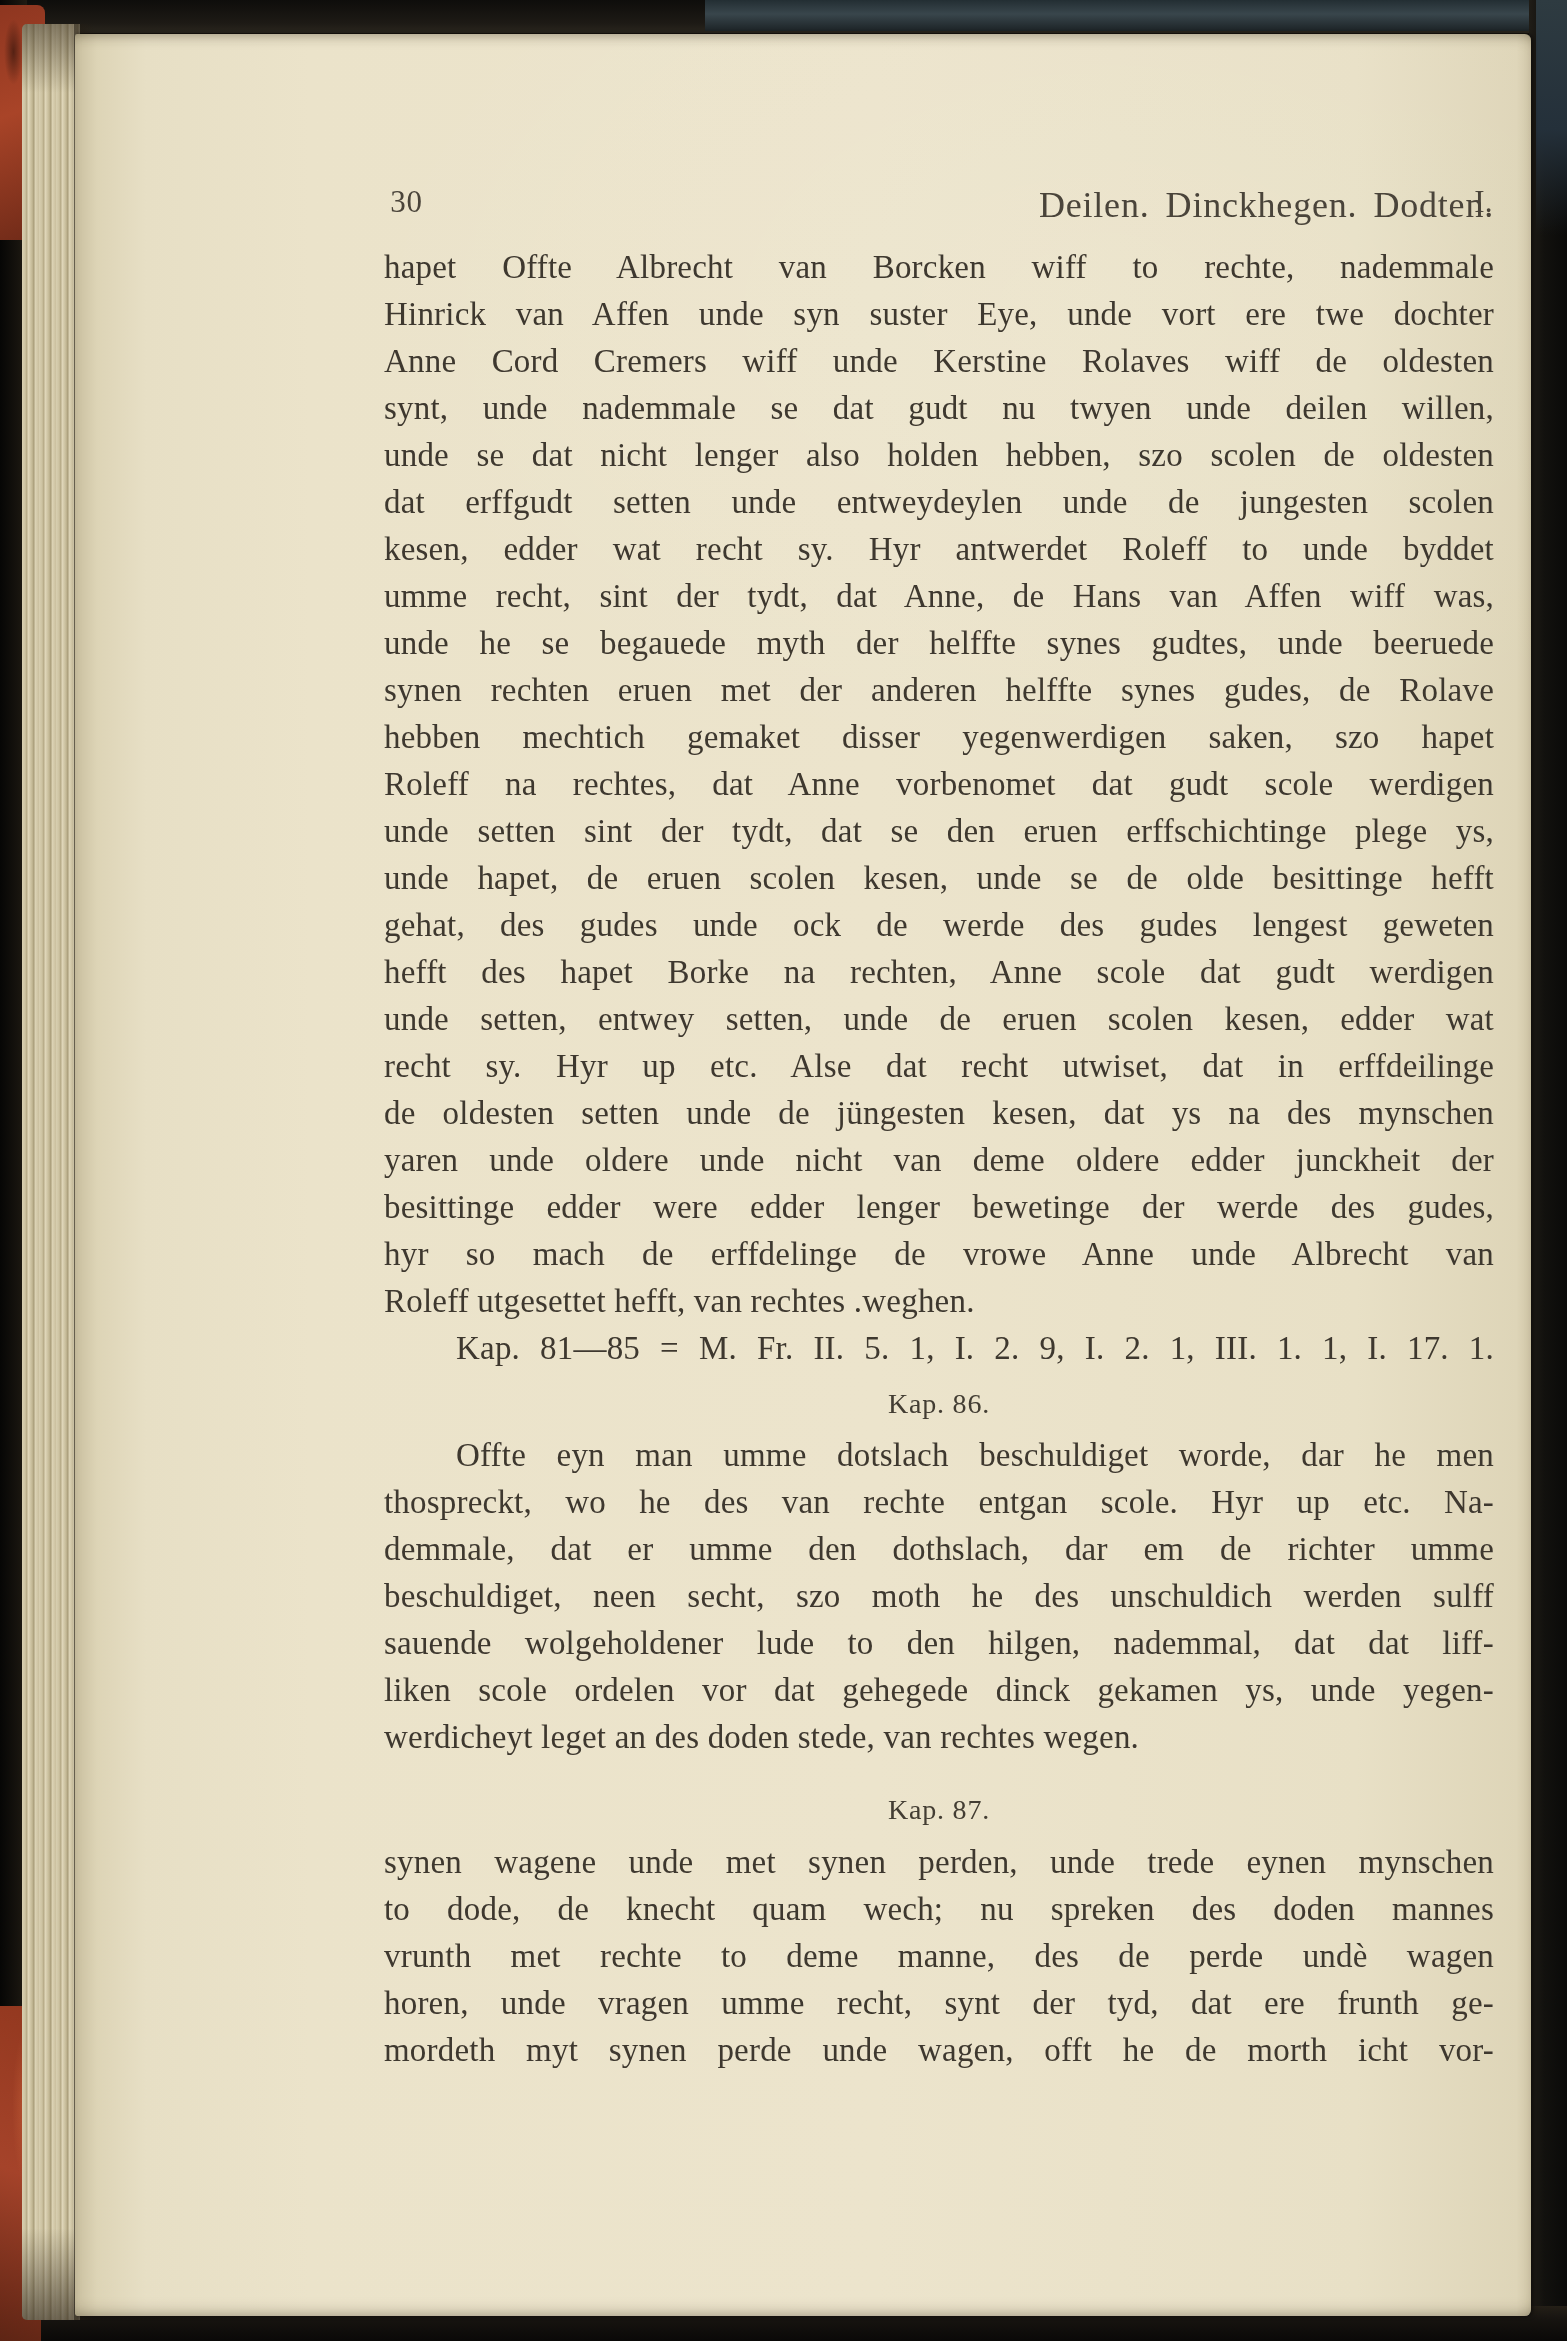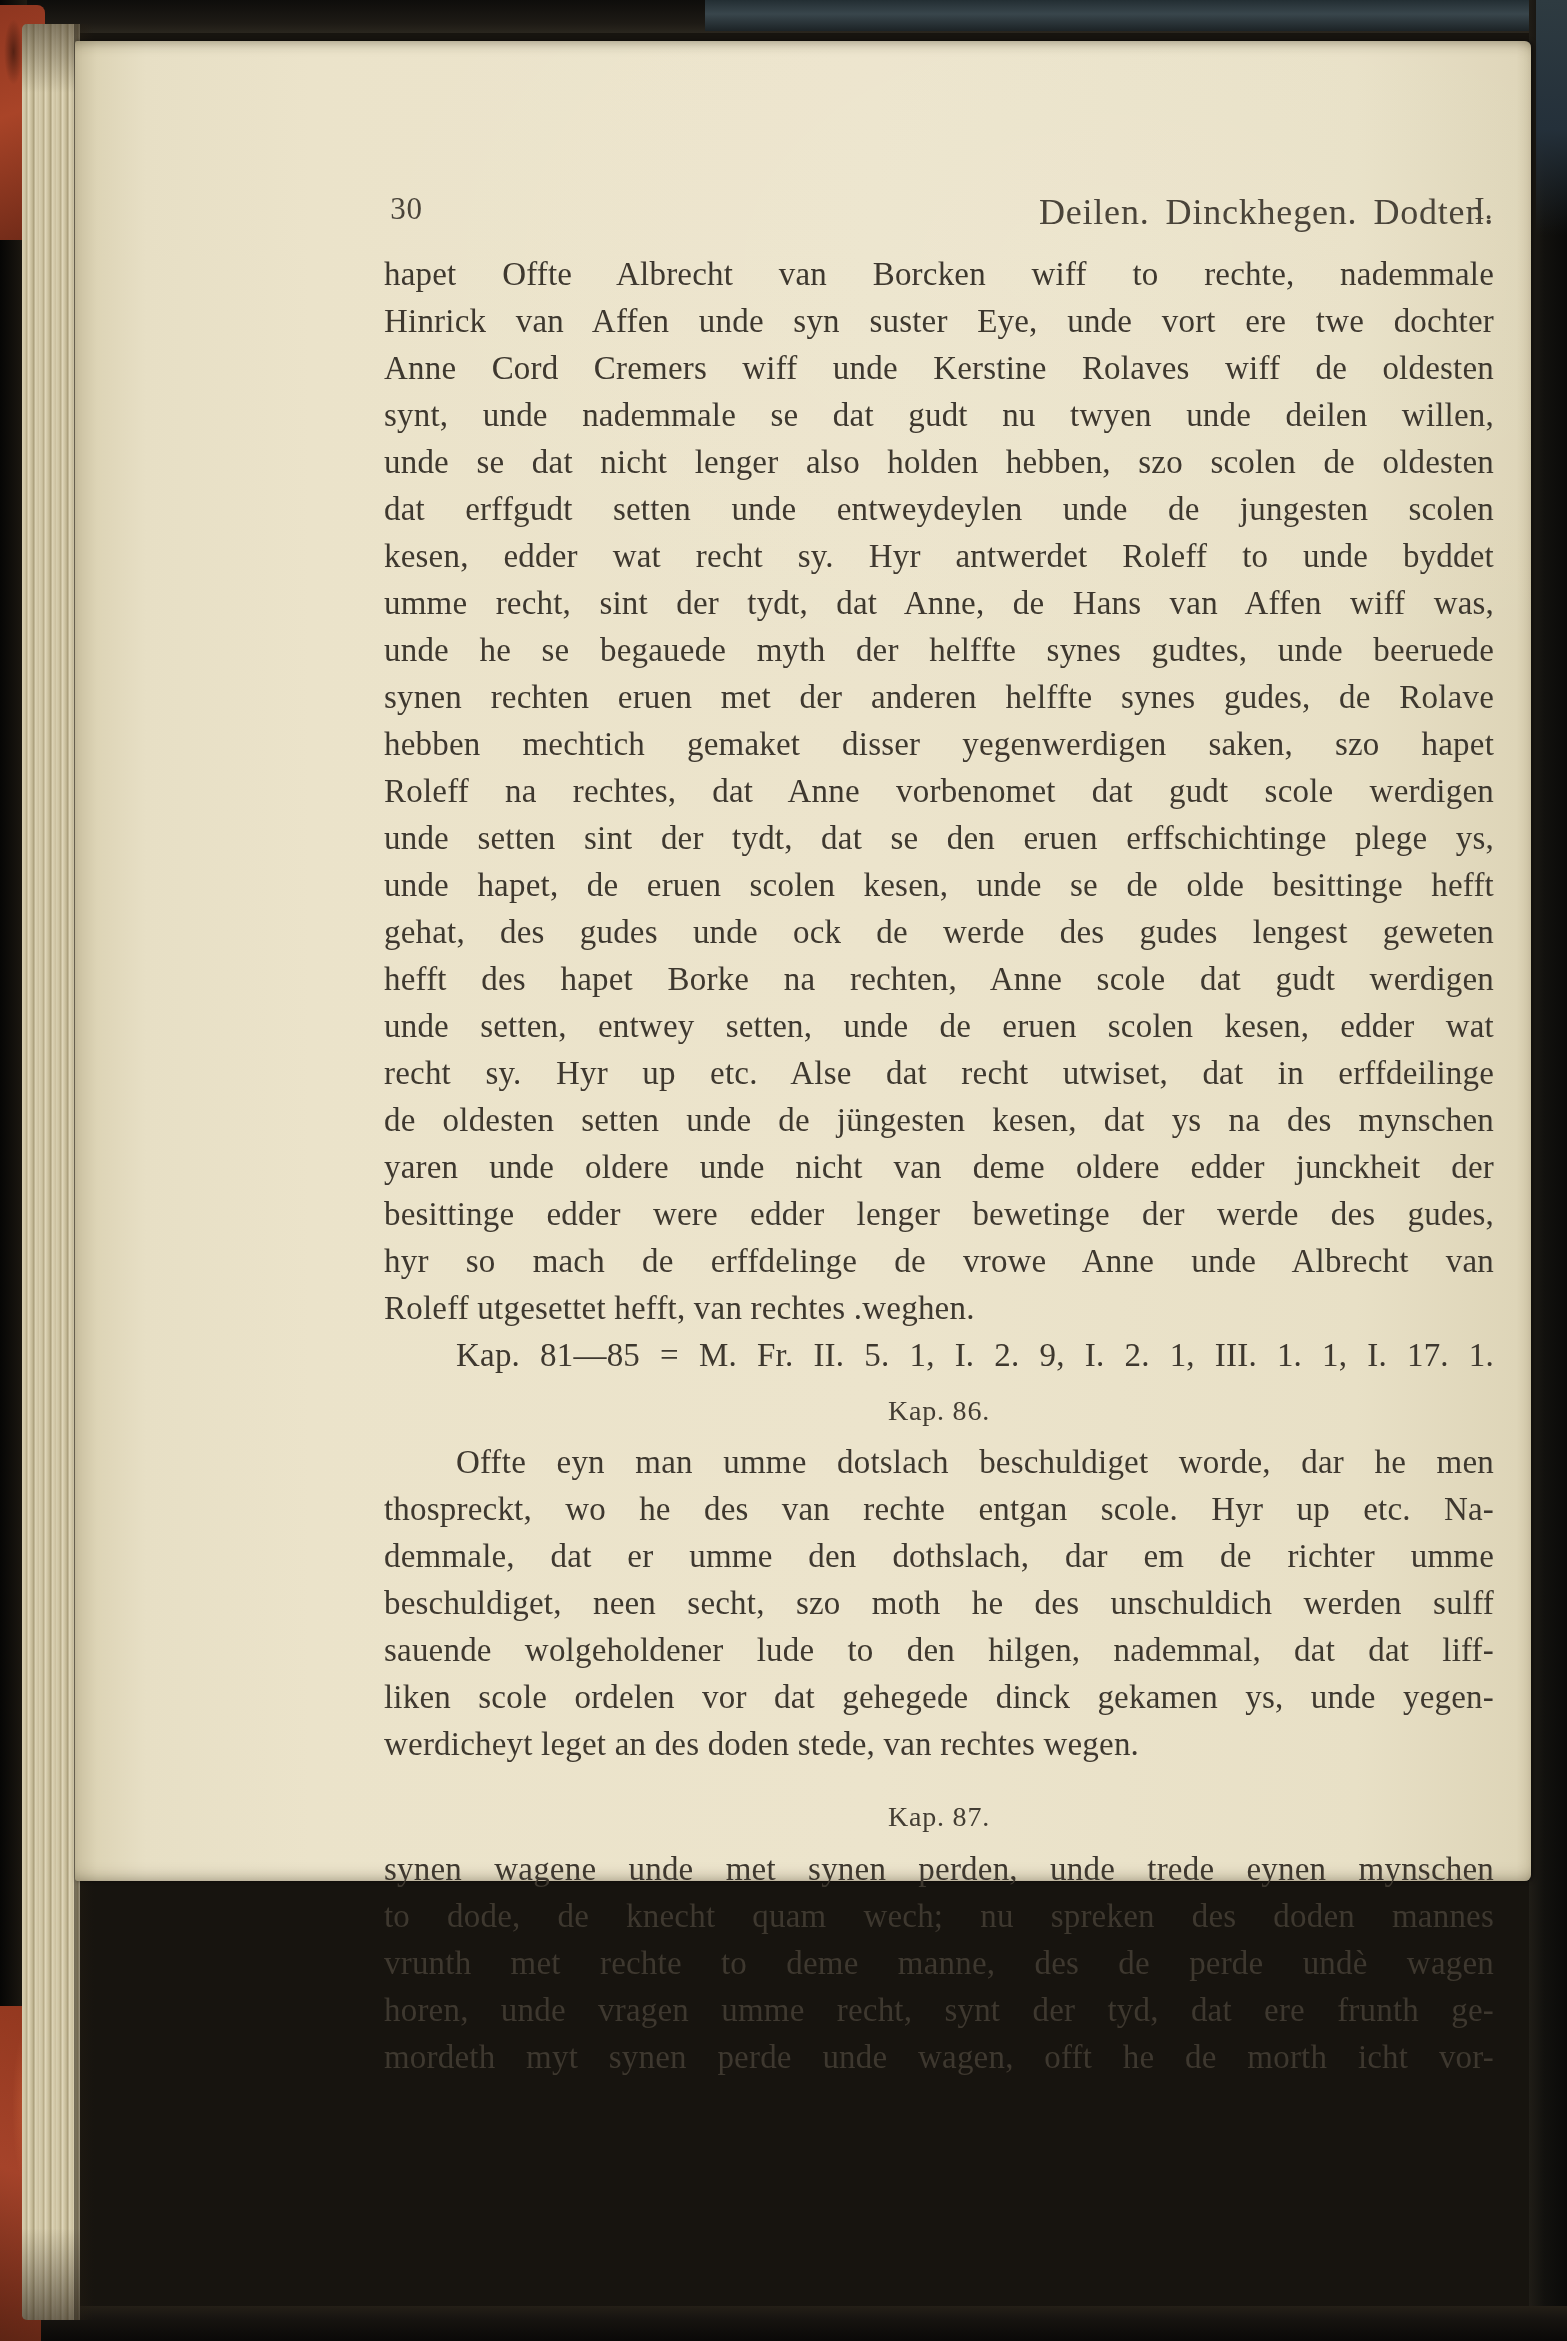--- a/index.html
+++ b/index.html
@@ -57,21 +57,21 @@
   .edge-shadow {
     position:absolute; left:74px; top:23.5px; width:20.4px; height:2296px;
     background:linear-gradient(90deg, rgba(35,28,18,.55), rgba(35,28,18,0));
   }
   .cover-bottom {
     position:absolute; left:0; bottom:0; width:1567px; height:36px;
     background:linear-gradient(0deg,#090807 0%, #171410 65%, #241f17 100%);
   }
   
   .page {
-    position:absolute; left:75px; top:41px; width:1456px; height:1840px;
+    position:absolute; left:75px; top:34px; width:1456px; height:2282px;
     background:
       radial-gradient(1097px 705px at 70% 12%, rgba(255,255,245,.10), rgba(0,0,0,0) 70%),
       linear-gradient(90deg,#c9bf9f 0px,#ddd4b6 22px,#e7dfc5 71px,#ebe3ca 235px,#ece4cc 55%,#e8e0c6 88%,#ded5b8 99%,#cfc5a6 100%),
       #e9e1c8;
     border-radius:2.4px 6.3px 6.3px 2.4px;
     box-shadow: inset 0 11px 14px -11px rgba(60,50,30,.55),
                 inset 0 -12.5px 15.7px -12.5px rgba(60,50,30,.5),
                 1.6px 0 4.7px rgba(0,0,0,.5);
   }
   .content { position:absolute; left:309px; top:150px; width:1110px; }

